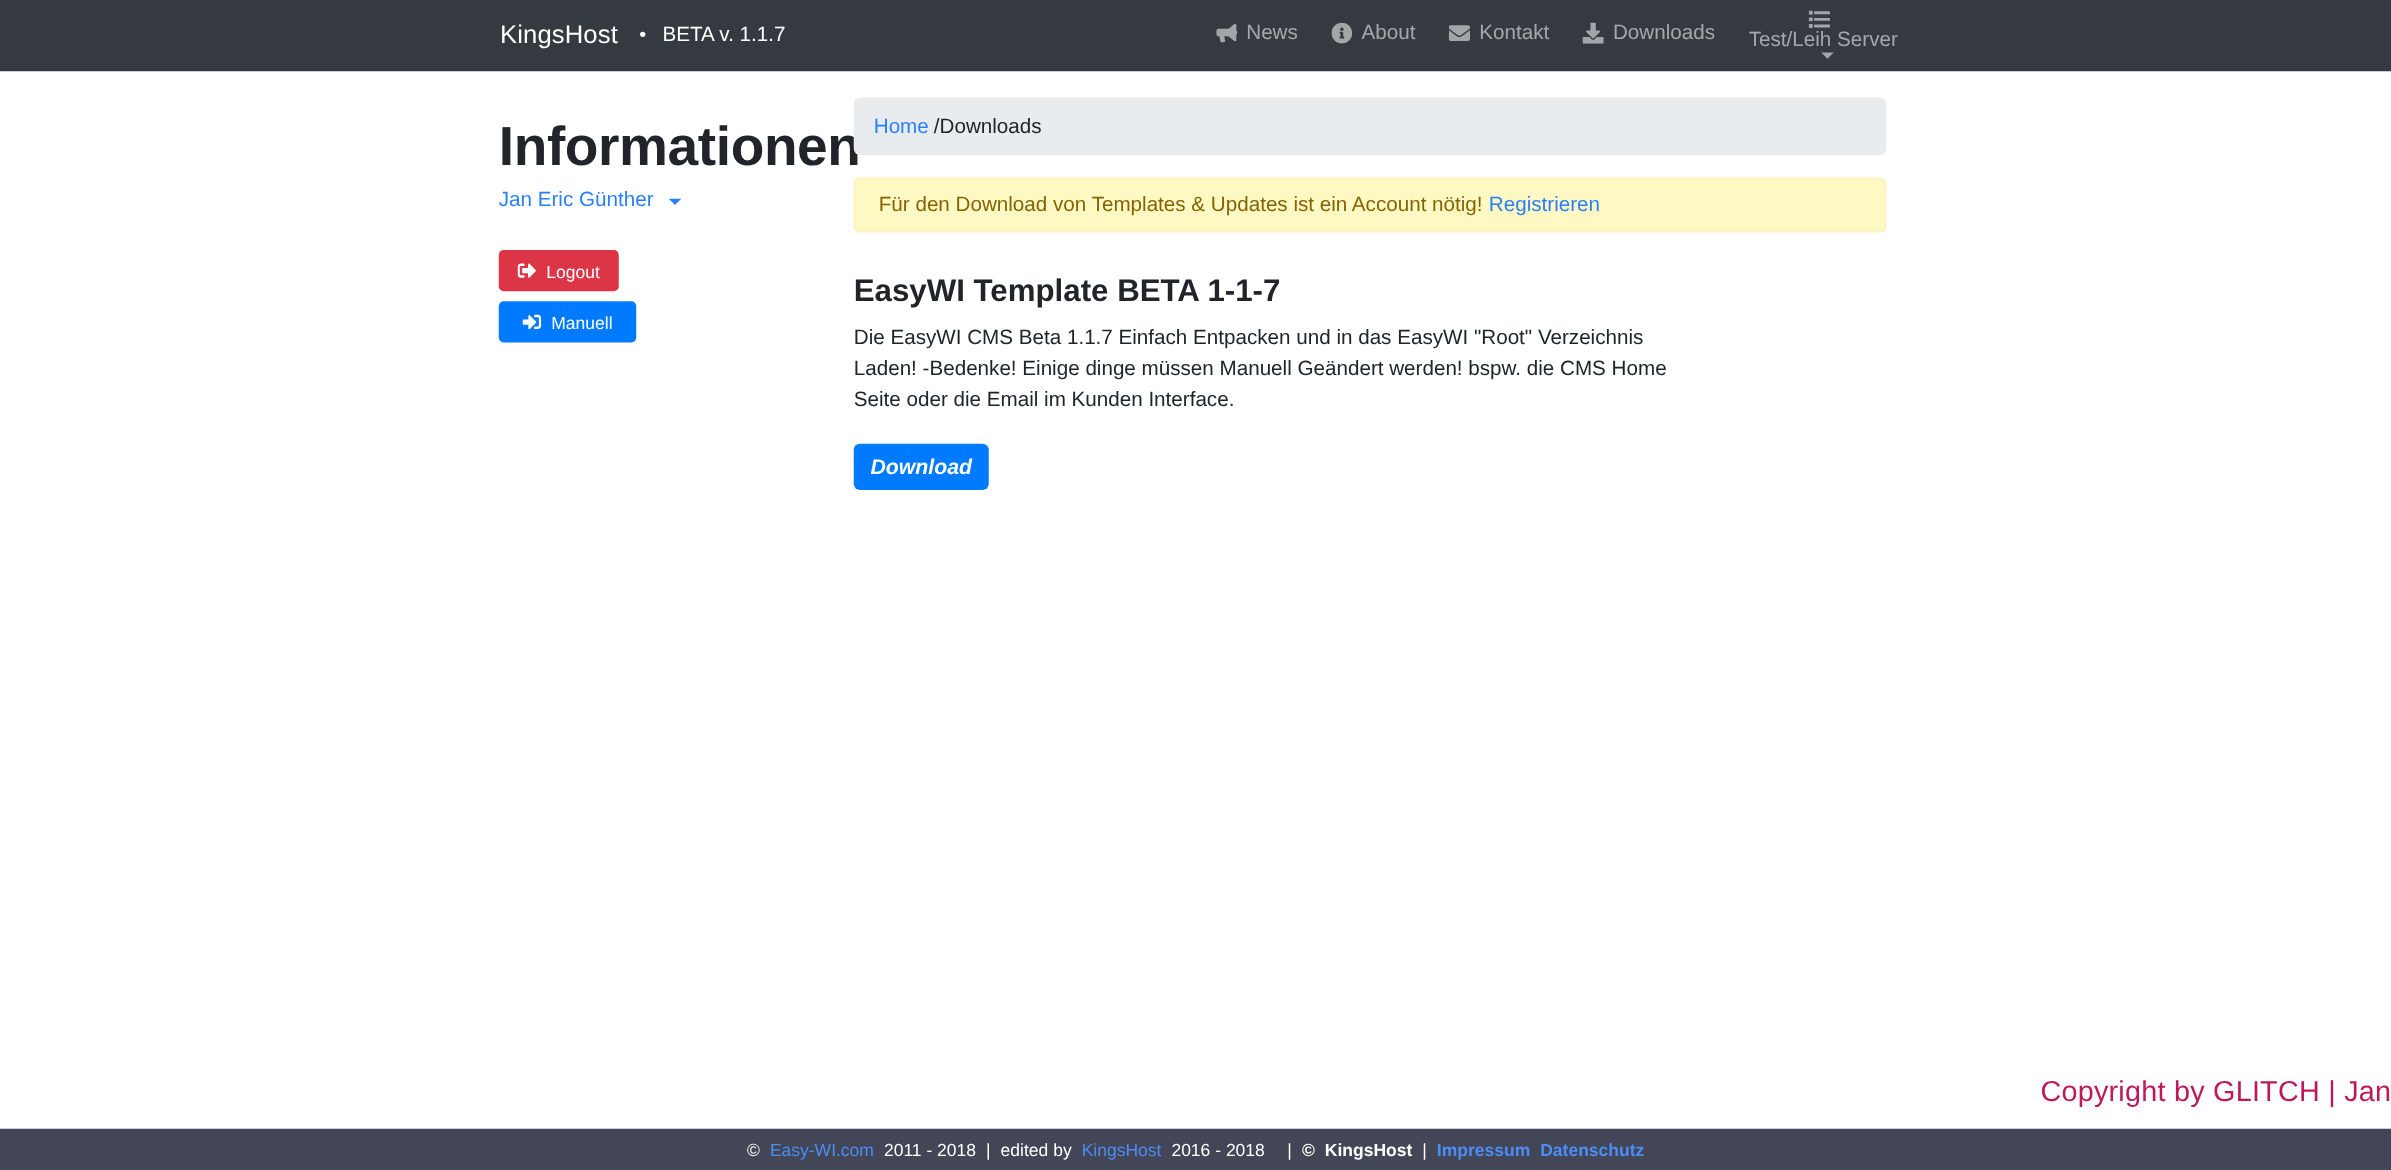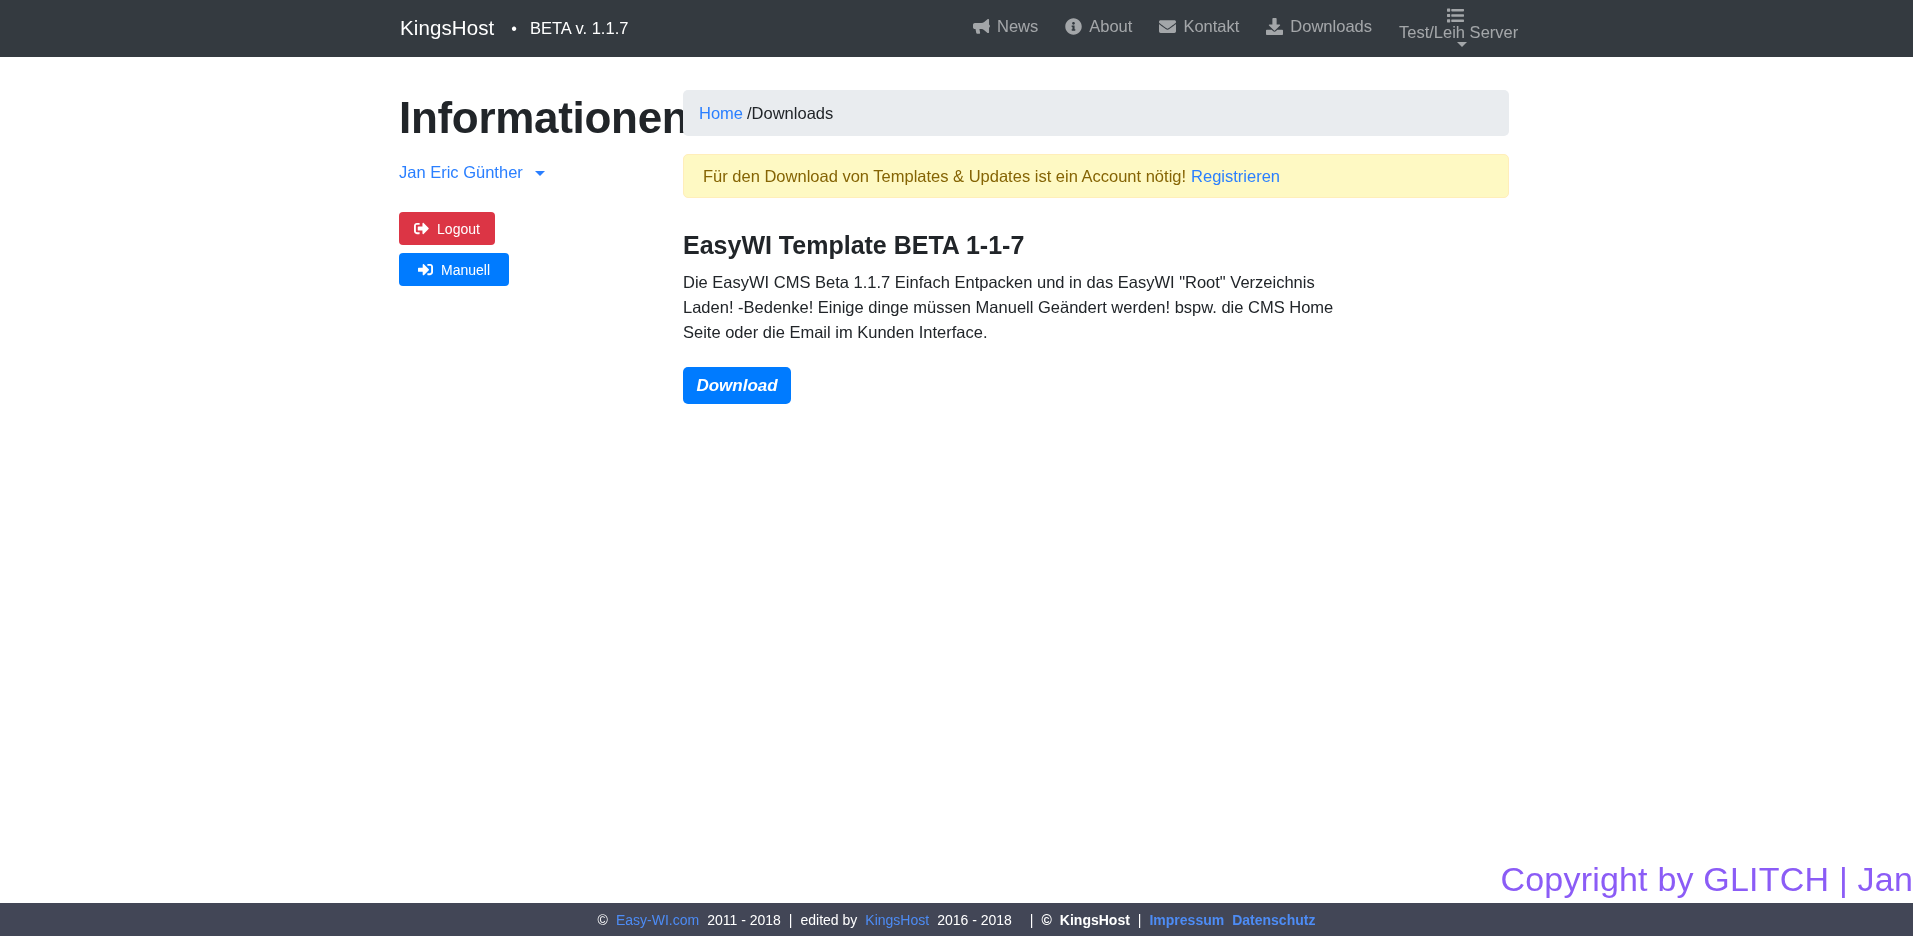--- a/index.html
+++ b/index.html
@@ -113,21 +113,21 @@
     margin: 0;
     padding-top: 37px;
     font-size: 44px;
     font-weight: bold;
     color: #212529;
     line-height: 1.1;
     letter-spacing: -.3px;
     white-space: nowrap;
   }
   .user-dropdown {
-    margin-top: 22px;
+    margin-top: 10px;
     color: #2a7fff;
     font-size: 16.5px;
     display: inline-flex;
     align-items: center;
     cursor: pointer;
     line-height: 1;
   }
   .user-dropdown .caret-blue {
     display: inline-block;
     width: 0; height: 0;
@@ -161,21 +161,21 @@
   .btn-primary { background: #007bff; }
   .sidebar-buttons { margin-top: 30px; }
   .sidebar-buttons .btn { display: flex; width: 96px; }
   .btn-backend-wrap { margin-top: 8px; }
   .sidebar-buttons .btn-backend-wrap .btn { width: 110px; }
 
   
   .main {
     position: absolute;
     left: 683px;
-    top: 16px;
+    top: 4px;
     width: 826px;
   }
   .breadcrumb {
     margin-top: 17px;
     background: #e9ecef;
     border-radius: 5px;
     height: 46px;
     display: flex;
     align-items: center;
     padding-left: 16px;
@@ -243,22 +243,22 @@
     height: 37px;
     cursor: pointer;
     box-sizing: border-box;
   }
 
   
   .watermark {
     position: absolute;
     right: 0px;
     top: 860px;
-    font-size: 34px;
-    color: #8b5cf6;
+    font-size: 23px;
+    color: #be185d;
     white-space: nowrap;
     letter-spacing: .2px;
   }
 
   
   .footer {
     position: absolute;
     left: 0;
     top: 903px;
     width: 1913px;

